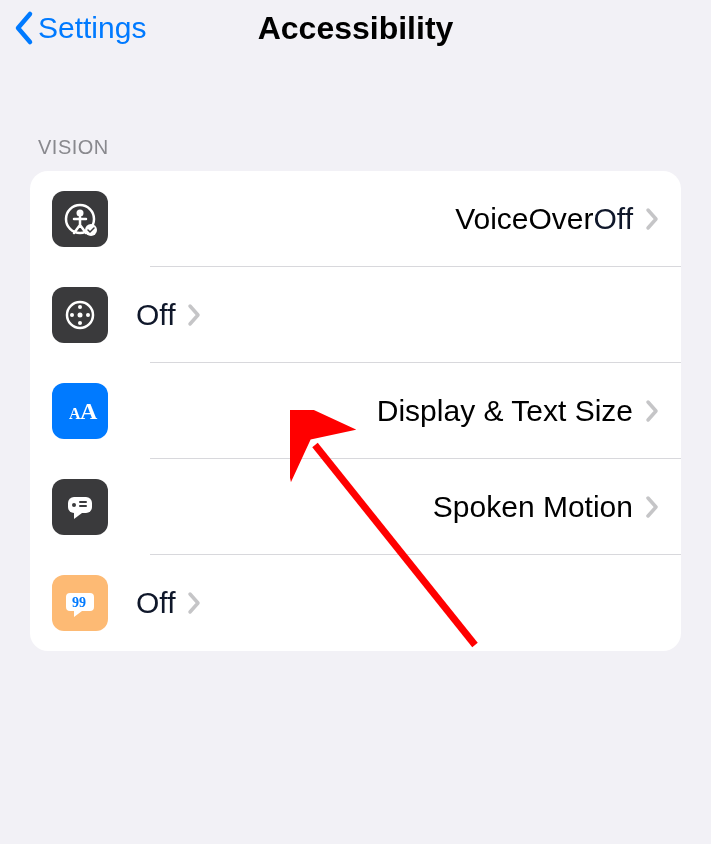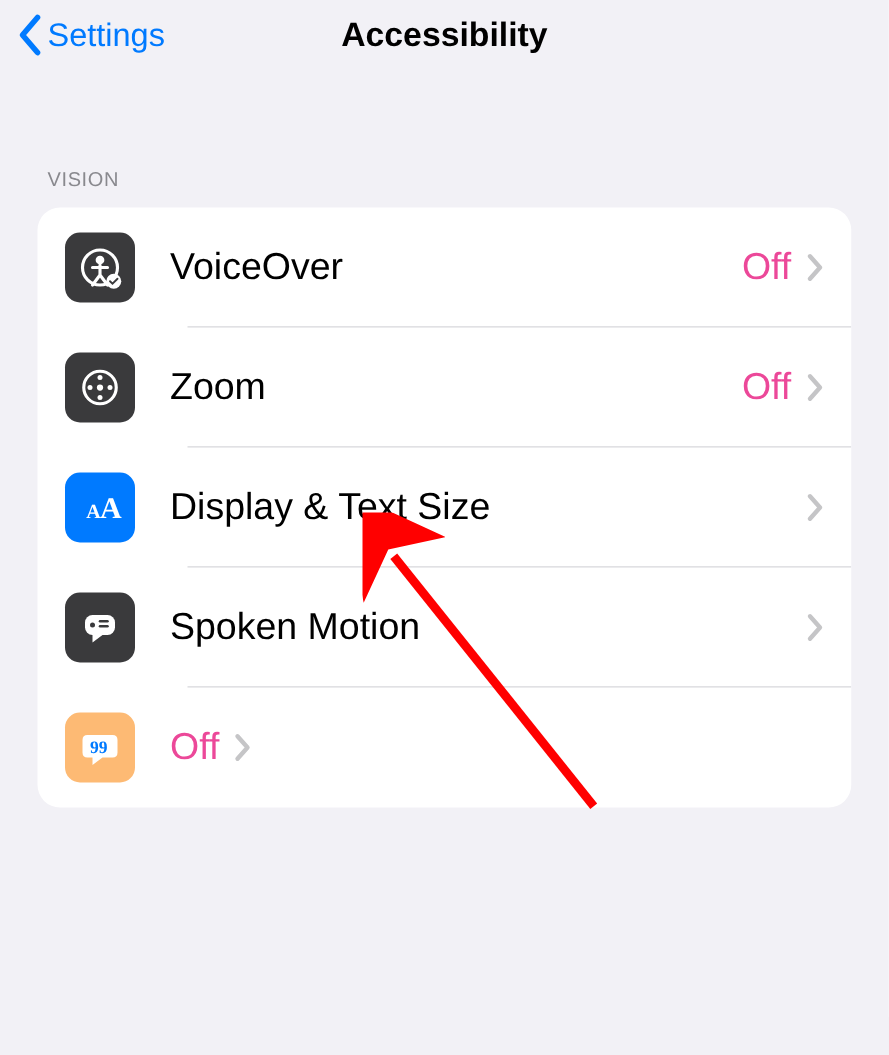--- a/index.html
+++ b/index.html
@@ -18,48 +18,49 @@
     .header {
       display: flex;
       align-items: center;
       padding: 8px 12px 8px 12px;
       height: 56px;
     }
     .back-button {
       display: flex;
       align-items: center;
       color: #007aff;
-      font-size: 26px;
+      font-size: 30px;
       cursor: pointer;
       gap: 4px;
     }
     .back-chevron {
       font-size: 40px;
       font-weight: 400;
       line-height: 1;
     }
     .title {
       position: absolute;
       left: 50%;
       transform: translateX(-50%);
-      font-size: 27px;
+      font-size: 32px;
       font-weight: 600;
       color: #000;
     }
     .section-header {
       padding: 80px 38px 12px 38px;
-      font-size: 16px;
+      font-size: 20px;
       color: #89898e;
       letter-spacing: 0.5px;
     }
     .list-group {
       background: #fff;
       margin: 0 30px;
       border-radius: 18px;
       overflow: hidden;
+      text-align: right;
     }
     .list-item {
       display: flex;
       align-items: center;
       padding: 20px 22px;
       cursor: pointer;
       position: relative;
     }
     .list-item:not(:last-child)::after {
       content: "";
@@ -86,21 +87,21 @@
     .icon-motion { background: #34c759; }
     .icon-spoken { background: #3a3a3c; }
     .icon-audio { background: #fdba74; }
     .item-label {
       font-size: 30px;
       color: #000;
       flex: 1;
     }
     .item-status {
       font-size: 30px;
-      color: #ec4899;
+      color: #0f172a;
       margin-right: 12px;
     }
     .chevron-right {
       color: #c5c5c7;
       font-size: 30px;
       font-weight: 600;
     }
     .arrow-annotation {
       position: absolute;
       pointer-events: none;
@@ -152,21 +153,20 @@
     <div class="icon-box icon-zoom">
       <svg width="40" height="40" viewBox="0 0 40 40">
         <circle cx="20" cy="20" r="13" stroke="#fff" stroke-width="2.5" fill="none"></circle>
         <circle cx="20" cy="12" r="2" fill="#fff"></circle>
         <circle cx="20" cy="28" r="2" fill="#fff"></circle>
         <circle cx="12" cy="20" r="2" fill="#fff"></circle>
         <circle cx="28" cy="20" r="2" fill="#fff"></circle>
         <circle cx="20" cy="20" r="2.5" fill="#fff"></circle>
       </svg>
     </div>
-    <div class="item-label">Zoom</div>
     <div class="item-status">Off</div>
     <div class="chevron-right">
       <svg width="14" height="24" viewBox="0 0 14 24">
           <path d="M3 3 L11 12 L3 21" stroke="#c5c5c7" stroke-width="3.5" fill="none" stroke-linecap="round" stroke-linejoin="round"></path>
         </svg>
     </div>
   </div>
 
   <div class="list-item">
     <div class="icon-box icon-display">

